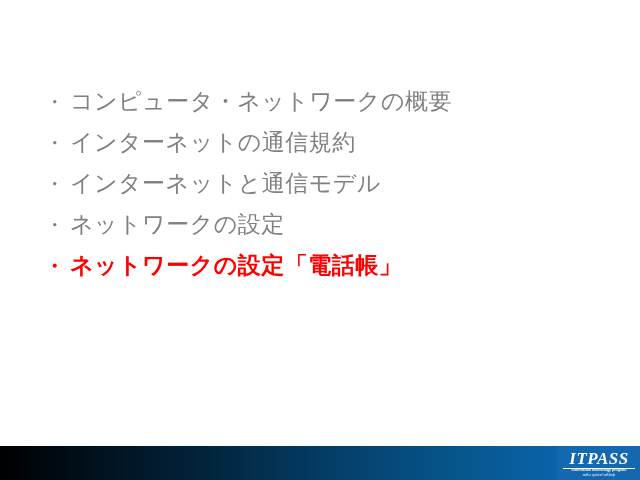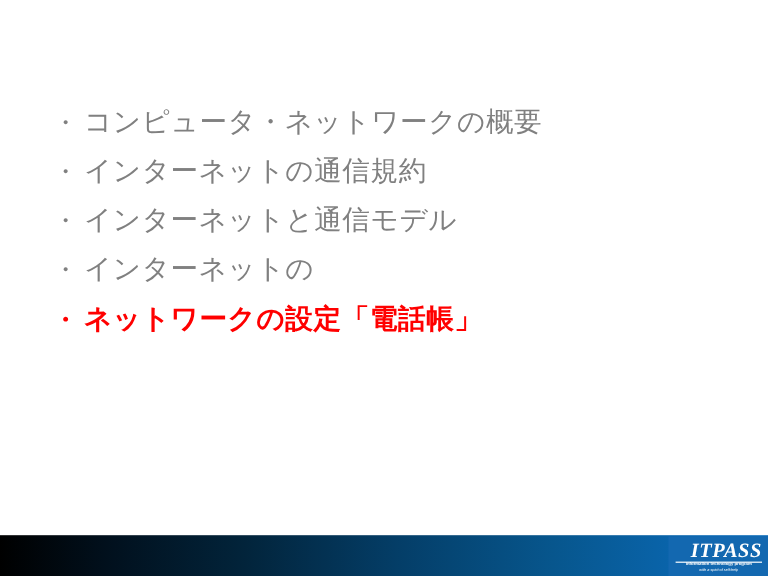--- a/index.html
+++ b/index.html
@@ -132,21 +132,21 @@
     left: 6px;
     top: 3px;
     width: 72px;
     font-family: "Liberation Serif", "DejaVu Serif", serif;
     font-style: italic;
     font-weight: bold;
     font-size: 17px;
     line-height: 18px;
     color: #ffffff;
     letter-spacing: 0.5px;
-    text-align: right;
+    text-align: center;
     border-bottom: 1px solid #ffffff;
   }
   .logo-tagline-1 {
     position: absolute;
     left: 6px;
     top: 21px;
     width: 72px;
     font-size: 3.4px;
     line-height: 4px;
     font-weight: bold;
@@ -188,21 +188,21 @@
       <span class="bullet-text">インターネットの通信規約</span>
     </li>
 
     <li class="bullet-row">
       <span class="bullet-mark">・</span>
       <span class="bullet-text">インターネットと通信モデル</span>
     </li>
 
     <li class="bullet-row">
       <span class="bullet-mark">・</span>
-      <span class="bullet-text">インターネットの</span>
+      <span class="bullet-text">ネットワークの設定</span>
     </li>
 
     <li class="bullet-row is-emphasis">
       <span class="bullet-mark">・</span>
       <span class="bullet-text">ネットワークの設定「電話帳」</span>
     </li>
 
   </ul>
 
   <div class="footer-band"></div>

